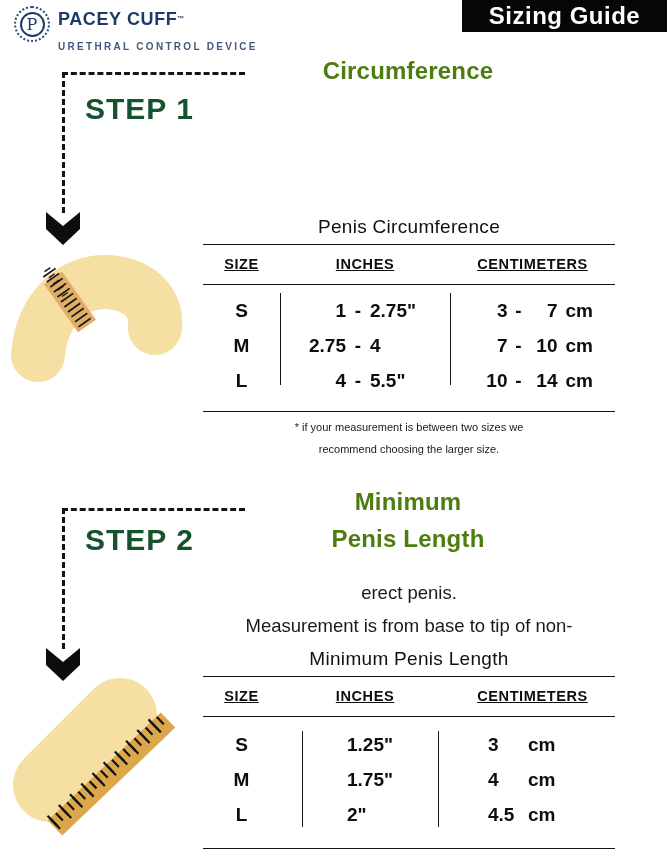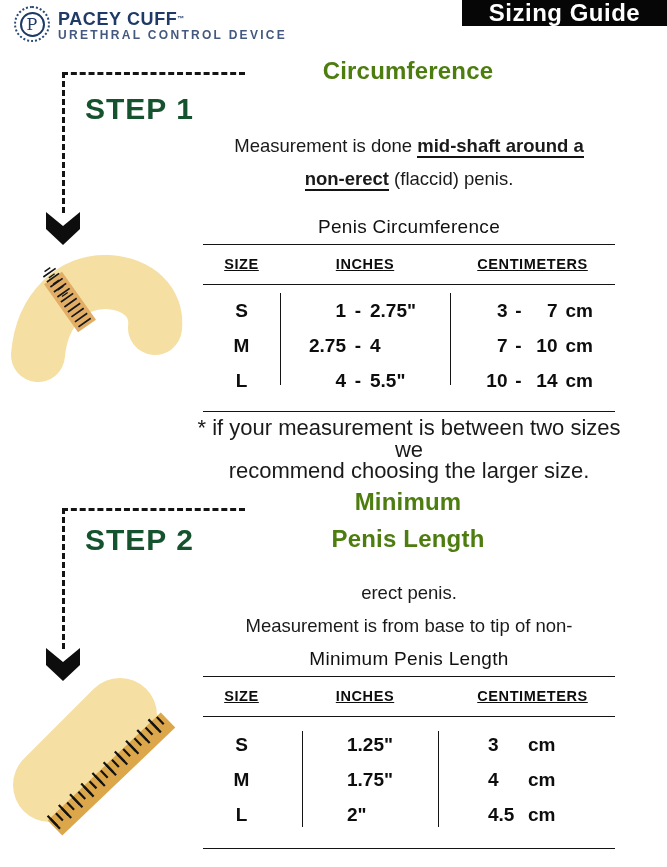--- a/index.html
+++ b/index.html
@@ -10,22 +10,22 @@
   
   .logo { position:absolute; left:14px; top:6px; display:flex; align-items:flex-start; }
   .logo-seal { width:36px; height:36px; border-radius:50%; border:2px dotted #2c4a74;
     display:flex; align-items:center; justify-content:center; box-sizing:border-box; }
   .logo-seal-inner { width:25px; height:25px; border-radius:50%; border:2px solid #1e3a66;
     display:flex; align-items:center; justify-content:center; box-sizing:border-box;
     font-family:"DejaVu Serif", serif; font-size:16px; color:#1e3a66; }
   .brand-text { margin-left:8px; padding-top:4px; }
   .brand-name { font-size:18px; font-weight:bold; color:#1f3a66; letter-spacing:0.6px; line-height:18px; }
   .brand-tm { font-size:7px; vertical-align:top; font-weight:bold; }
-  .brand-tagline { font-size:12px; color:#44597f; letter-spacing:2.3px; margin-top:0; font-weight:bold; }
-  .badge { position:absolute; right:0; top:0; width:205px; height:26px; background:#060606;
+  .brand-tagline { font-size:10px; color:#44597f; letter-spacing:2.3px; margin-top:13px; font-weight:bold; }
+  .badge { position:absolute; right:0; top:0; width:205px; height:32px; background:#060606;
     color:#ffffff; display:flex; align-items:center; justify-content:center;
     font-size:24px; font-weight:bold; letter-spacing:0.5px; }
   
   .dash-h { position:absolute; border-top:3px dashed #141414; }
   .dash-v { position:absolute; border-left:3px dashed #141414; }
   #s1-dash-h { left:62px; top:72px; width:183px; }
   #s1-dash-v { left:62px; top:72px; height:141px; }
   #s2-dash-h { left:62px; top:508px; width:183px; }
   #s2-dash-v { left:62px; top:508px; height:141px; }
   .arrow-head { position:absolute; width:34px; height:33px; }
@@ -39,21 +39,21 @@
     font-size:24px; font-weight:800; color:#4d7c0f; letter-spacing:0.2px; }
   #s1-title { top:57px; }
   #s2-title { top:483px; line-height:37px; }
   .desc { position:absolute; left:194px; width:430px; text-align:center;
     font-size:18.5px; color:#1a1a1a; line-height:33px; }
   #s1-desc { top:129px; }
   #s2-desc { top:576px; }
   .desc-line { display:block; }
   .emph { font-weight:bold; border-bottom:2.5px solid #141414; padding-bottom:0px; white-space:nowrap; }
   .footnote { position:absolute; left:194px; width:430px; text-align:center;
-    font-size:22px; line-height:21.5px; color:#1a1a1a; }
+    font-size:11px; line-height:21.5px; color:#1a1a1a; }
   #s1-footnote { top:417px; }
   
   .sizing-table { position:absolute; left:203px; width:412px; }
   #table1 { top:216px; }
   #table2 { top:648px; }
   .tbl-title { text-align:center; font-size:19px; letter-spacing:0.3px; color:#111;
     padding-bottom:6px; border-bottom:1.5px solid #141414; }
   .tbl-head { display:grid; grid-template-columns:77px 170px 165px;
     padding:11px 0 12px; border-bottom:1.5px solid #141414;text-decoration:underline; }
   .th { text-align:center; font-size:14.5px; font-weight:bold; letter-spacing:0.6px; }
@@ -101,24 +101,20 @@
 
   <div class="dash-h" id="s1-dash-h"></div>
   <div class="dash-v" id="s1-dash-v"></div>
   <svg class="arrow-head" id="s1-arrow" viewBox="0 0 34 33">
     <polygon points="0,0 17,14 34,0 34,17 17,33 0,17" fill="#0d0d0d"></polygon>
   </svg>
   <div class="step-label" id="s1-label">STEP 1</div>
 
   <div class="big-title" id="s1-title">Circumference</div>
 
-  <div class="desc" id="s1-desc">
-    <span class="desc-line"><span>Measurement is done </span><span class="emph">mid-shaft around a</span></span>
-    <span class="desc-line"><span class="emph">non-erect</span><span> (flaccid) penis.</span></span>
-  </div>
 
   <svg class="illus" id="illus1" width="185" height="142" viewBox="0 0 185 142">
     <path d="M 30,105 C 34,58 66,30 100,32 C 130,34 150,52 147,78" fill="none" stroke="#f5dfa2" stroke-width="54" stroke-linecap="round"></path>
     <line x1="45" y1="28" x2="79" y2="76" stroke="#e2ae66" stroke-width="22"></line>
     <line x1="41" y1="22" x2="79" y2="76" stroke="#161616" stroke-width="15" stroke-dasharray="1.7 4.4"></line>
     <line x1="39" y1="19" x2="60" y2="49" stroke="#161616" stroke-width="7" stroke-dasharray="1.4 6.2"></line>
   </svg>
 
   <div class="sizing-table" id="table1">
     <div class="tbl-title">Penis Circumference</div>

